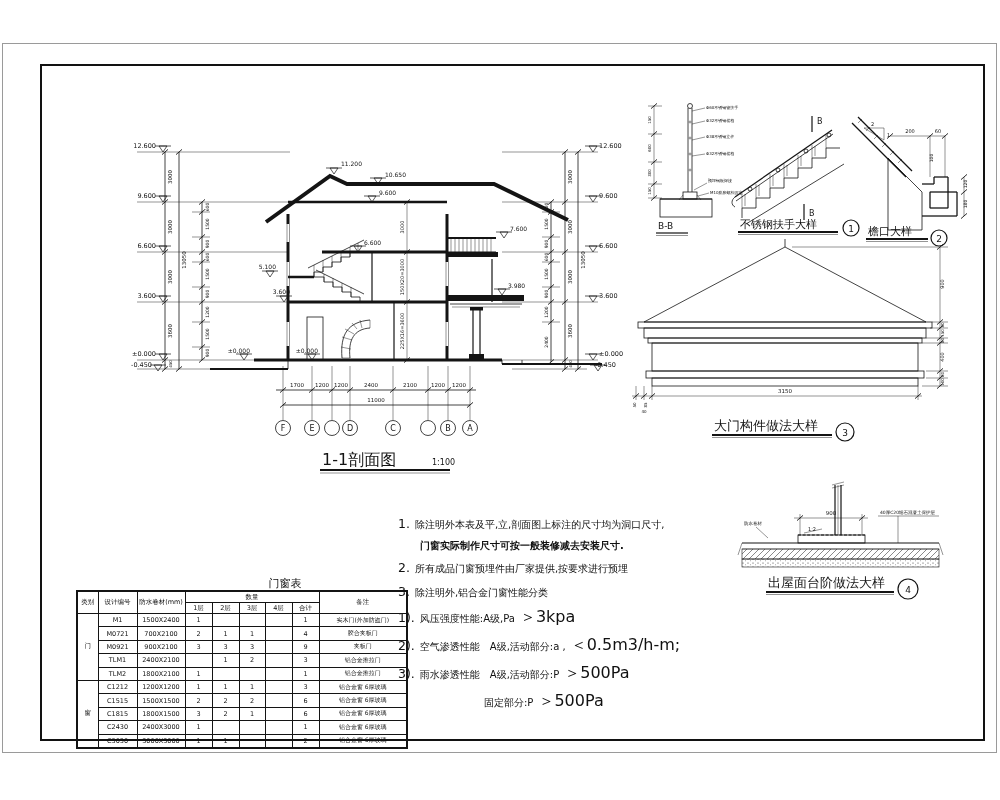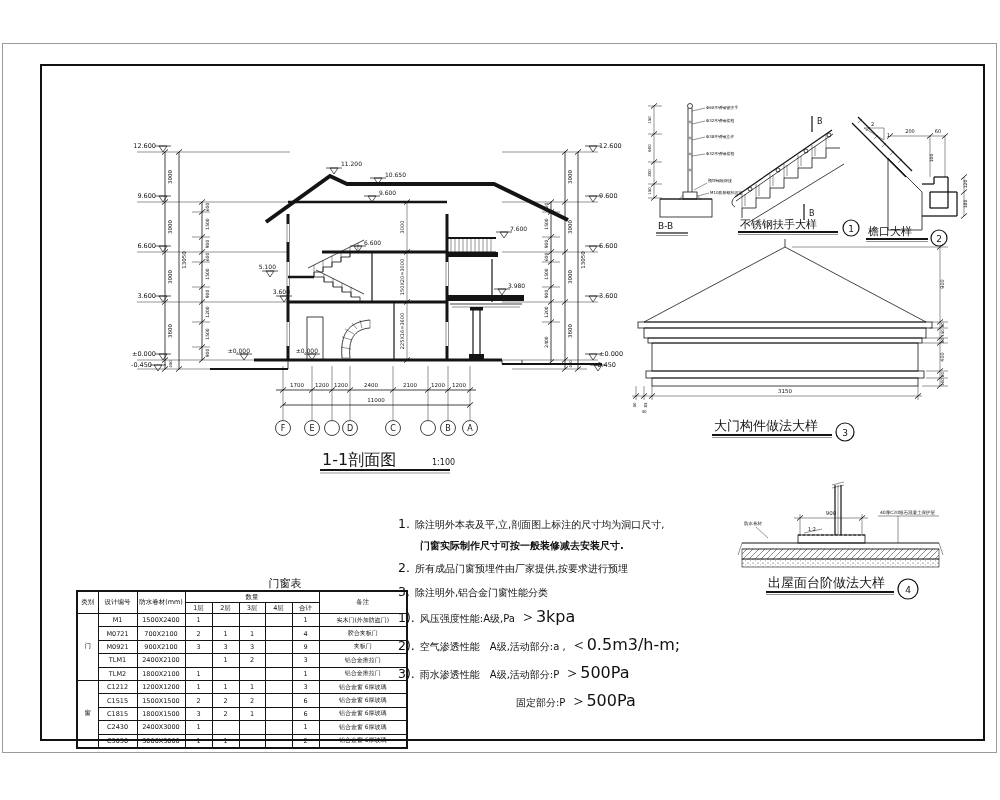--- a/index.html
+++ b/index.html
@@ -17,21 +17,21 @@
   .w3{stroke-width:3;} .w4{stroke-width:4;}
   .fill{fill:#141414;stroke:none;}
   .t4{font-size:4px;} .t45{font-size:4.5px;} .t5{font-size:5px;} .t55{font-size:5.5px;}
   .t6{font-size:6px;} .t65{font-size:6.5px;} .t8{font-size:8px;}
   .t9{font-size:9px;} .t11{font-size:11px;} .t13{font-size:13px;} .t16{font-size:16px;}
   .mid{text-anchor:middle;} .end{text-anchor:end;}
   
   .notes{position:absolute;left:356px;top:450px;width:352px;}
   .nr{display:flex;align-items:baseline;font-size:10px;margin-bottom:8px;line-height:1.25;}
   .nn{font-size:12.5px;margin-right:5px;flex:none;}
-  .ind1{margin-left:22px;font-weight:bold;} .ind2{margin-left:26px;} .ind3{margin-left:118px;}
+  .ind1{margin-left:22px;font-weight:bold;} .ind2{margin-left:26px;} .ind3{margin-left:86px;}
   .big{font-size:16px;margin-left:5px;white-space:nowrap;}
   
   .tbl-title{position:absolute;left:178px;top:510px;width:130px;text-align:center;font-size:11px;}
   .wintbl{position:absolute;left:2px;top:524px;border-collapse:collapse;table-layout:fixed;margin-left:32px;}
   .wintbl td,.wintbl th{border:0.8px solid #141414;font-size:6.5px;font-weight:normal;
         text-align:center;padding:0;height:12.4px;overflow:hidden;white-space:nowrap;}
   .wintbl{border:2px solid #141414;}
   .wintbl .hrow th{height:10px;}
   .wintbl .rem{font-size:6px;}
 </style>

